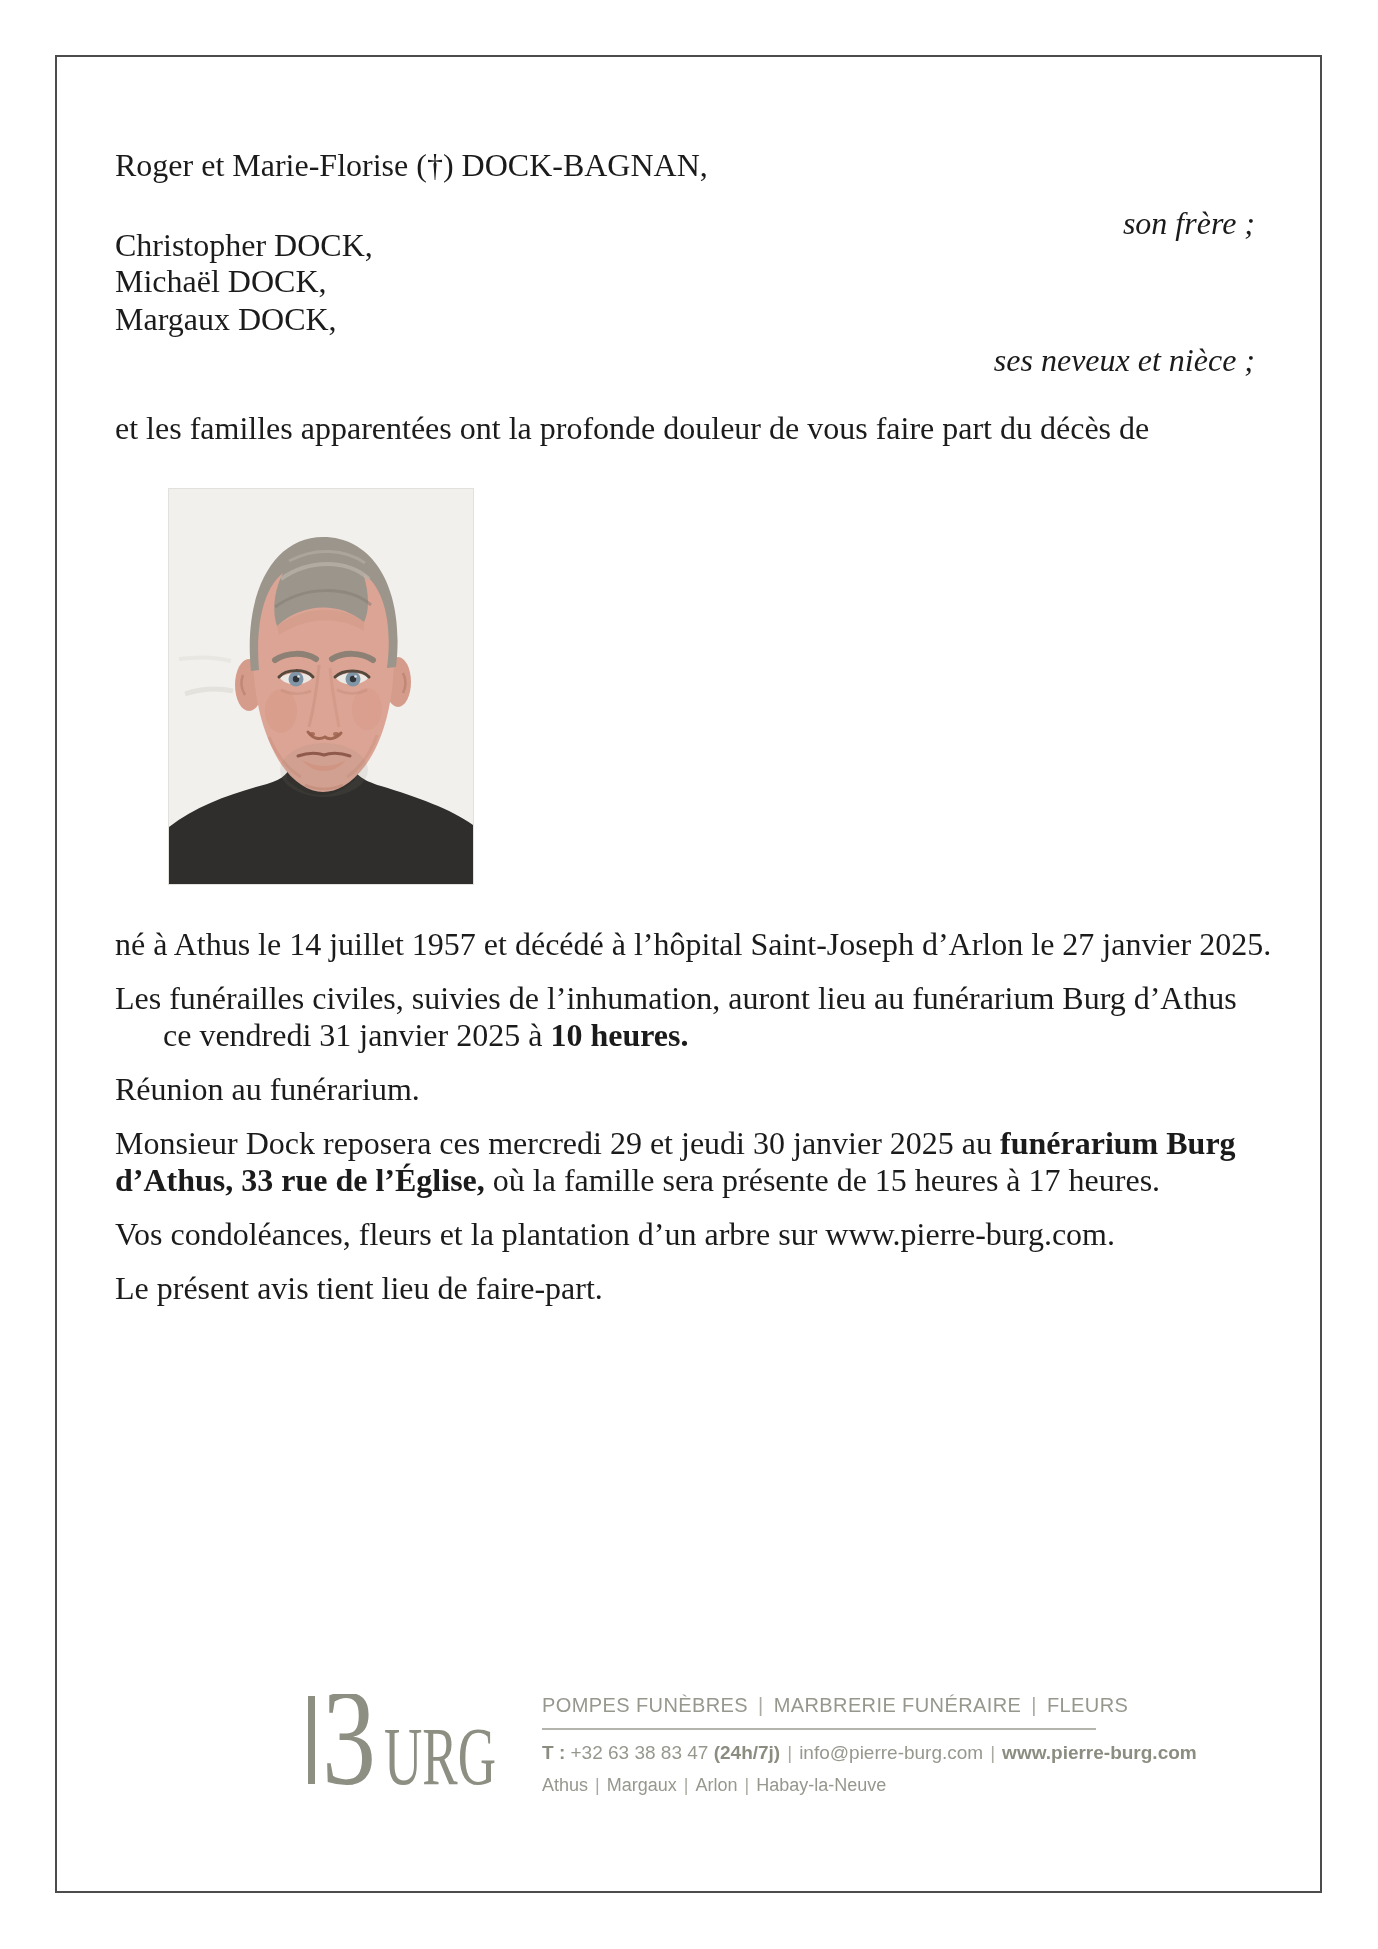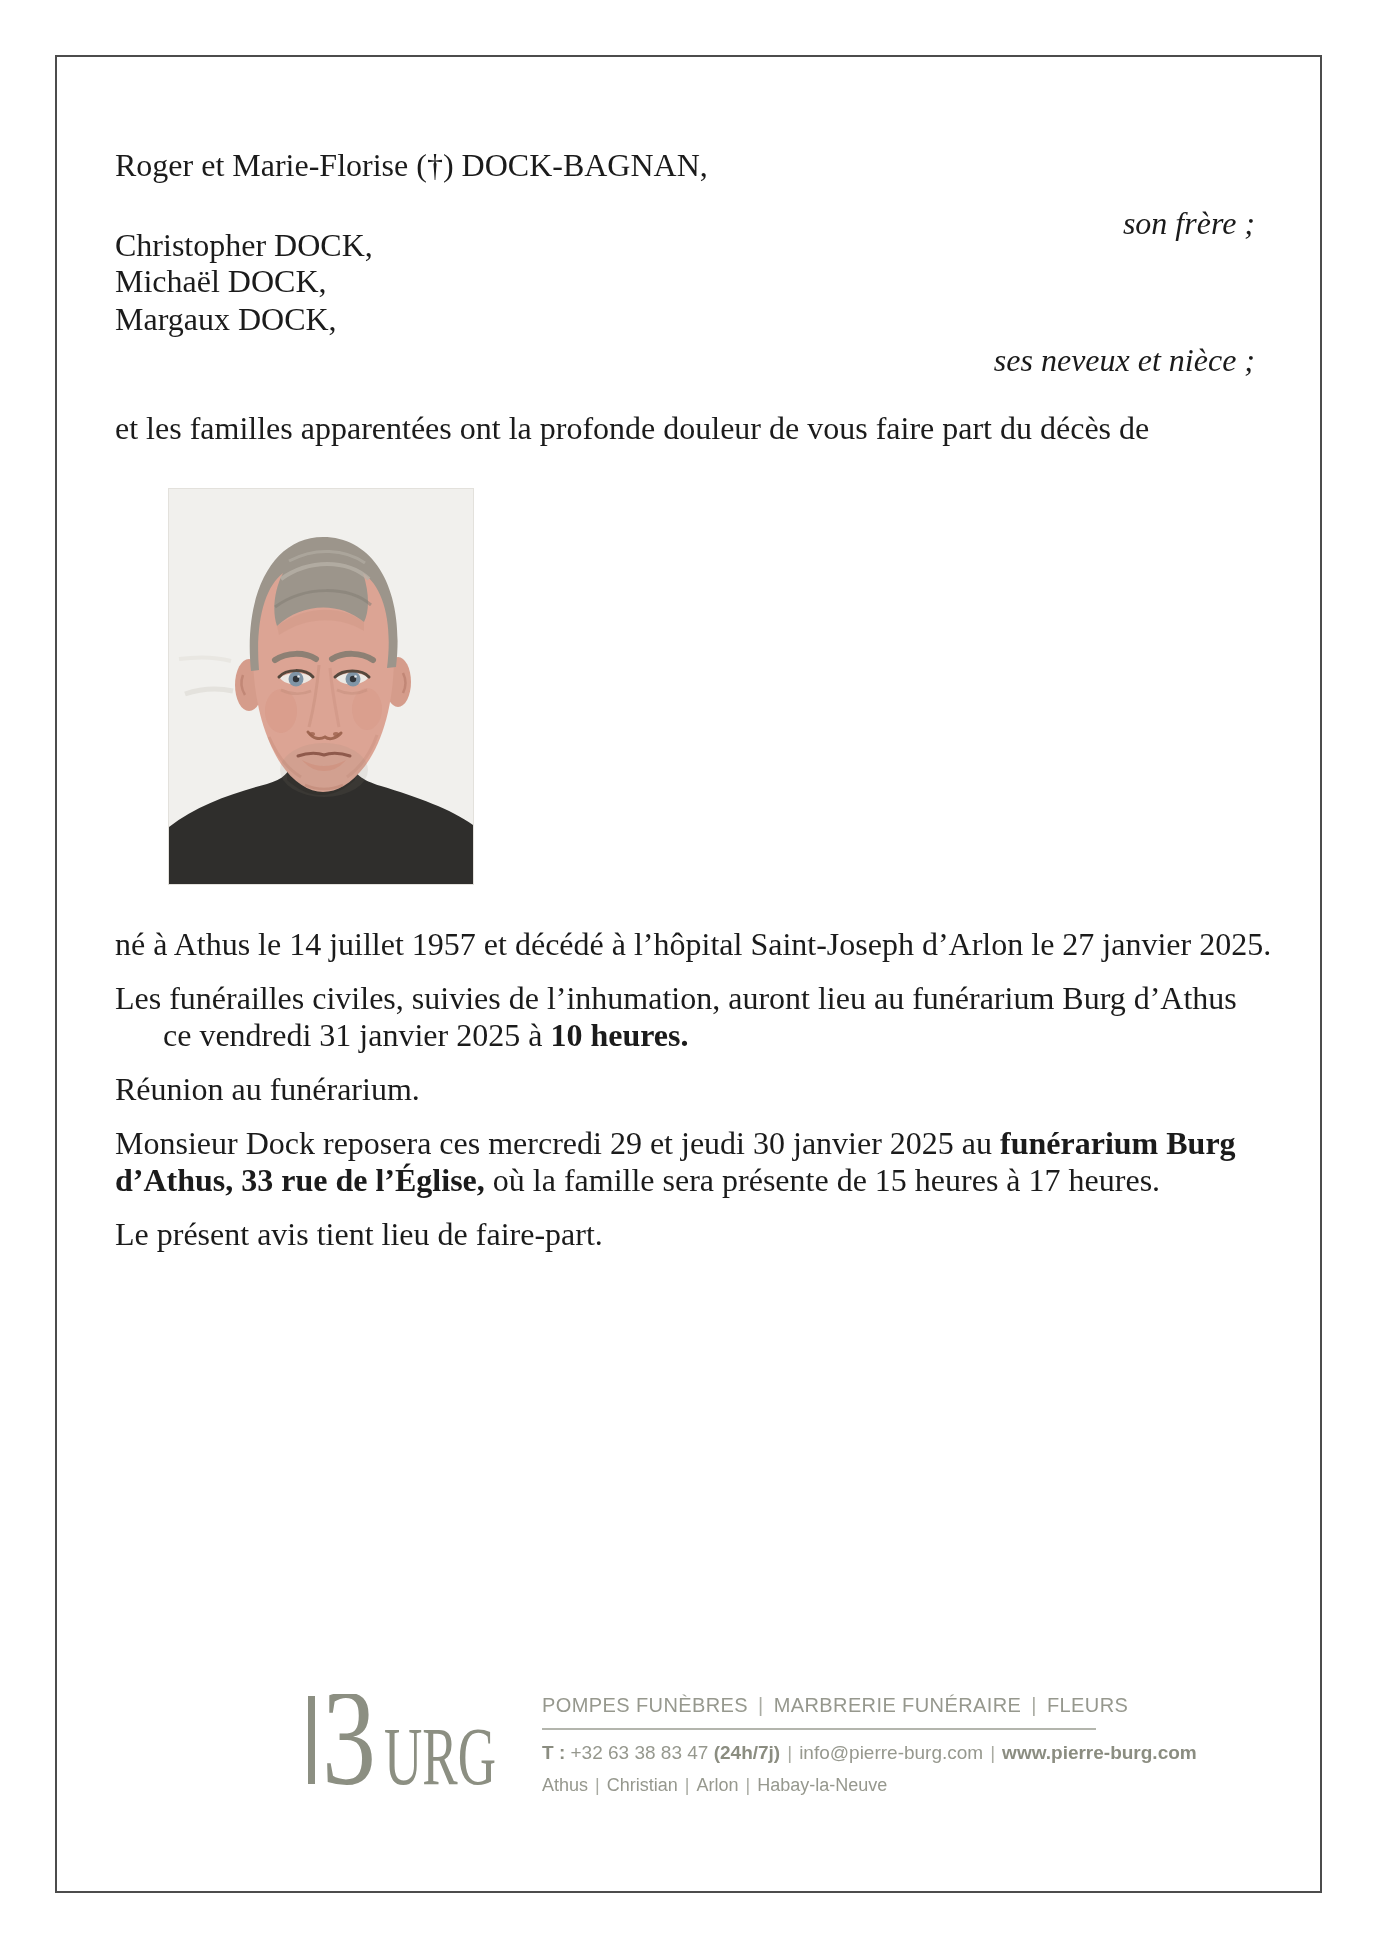--- a/index.html
+++ b/index.html
@@ -145,32 +145,35 @@
         <span class="line" style="display: block; margin-left: 48px;"><span>ce vendredi 31 janvier 2025 à </span><span class="b">10 heures.</span></span>
       </p>
       <p>
         <span class="line" style="display: block;"><span>Réunion au funérarium.</span></span>
       </p>
       <p>
         <span class="line" style="display: block;"><span>Monsieur Dock reposera ces mercredi 29 et jeudi 30 janvier 2025 au </span><span class="b">funérarium Burg</span></span>
         <span class="line" style="display: block;"><span class="b">d’Athus, 33 rue de l’Église,</span><span> où la famille sera présente de 15 heures à 17 heures.</span></span>
       </p>
       <p>
+        <span class="line" style="display: block;"><span>Vos condoléances, fleurs et la plantation d’un arbre sur www.pierre-burg.com.</span></span>
+      </p>
+      <p>
         <span class="line" style="display: block;"><span>Le présent avis tient lieu de faire-part.</span></span>
       </p>
     </div>
 
   <div class="footer-logo">
     <svg width="196" height="96" viewBox="0 0 196 96" xmlns="http://www.w3.org/2000/svg">
       <rect x="2" y="2" width="7" height="88" fill="#8c8f82"></rect>
       <text x="16" y="90" font-family="Liberation Serif, serif" font-size="138" fill="#8c8f82" textLength="54" lengthAdjust="spacingAndGlyphs">3</text>
       <text x="78" y="90" font-family="Liberation Serif, serif" font-size="82" fill="#8c8f82" textLength="112" lengthAdjust="spacingAndGlyphs">URG</text>
     </svg>
   </div>
 
   <div class="footer-text">
     <div class="services" id="footer-services"><span>POMPES FUNÈBRES</span><span class="sep">|</span><span>MARBRERIE FUNÉRAIRE</span><span class="sep">|</span><span>FLEURS</span></div>
     <hr class="rule">
     <div class="contact" id="footer-contact"><span class="b">T : </span><span>+32 63 38 83 47 </span><span class="b">(24h/7j)</span><span class="sep">|</span><span>info@pierre-burg.com</span><span class="sep">|</span><span class="b">www.pierre-burg.com</span></div>
-    <div class="locations" id="footer-locations"><span>Athus</span><span class="sep">|</span><span>Christian</span><span class="sep">|</span><span>Arlon</span><span class="sep">|</span><span>Habay-la-Neuve</span></div>
+    <div class="locations" id="footer-locations"><span>Athus</span><span class="sep">|</span><span>Margaux</span><span class="sep">|</span><span>Arlon</span><span class="sep">|</span><span>Habay-la-Neuve</span></div>
   </div>
 
 </div>
 
 </body></html>

